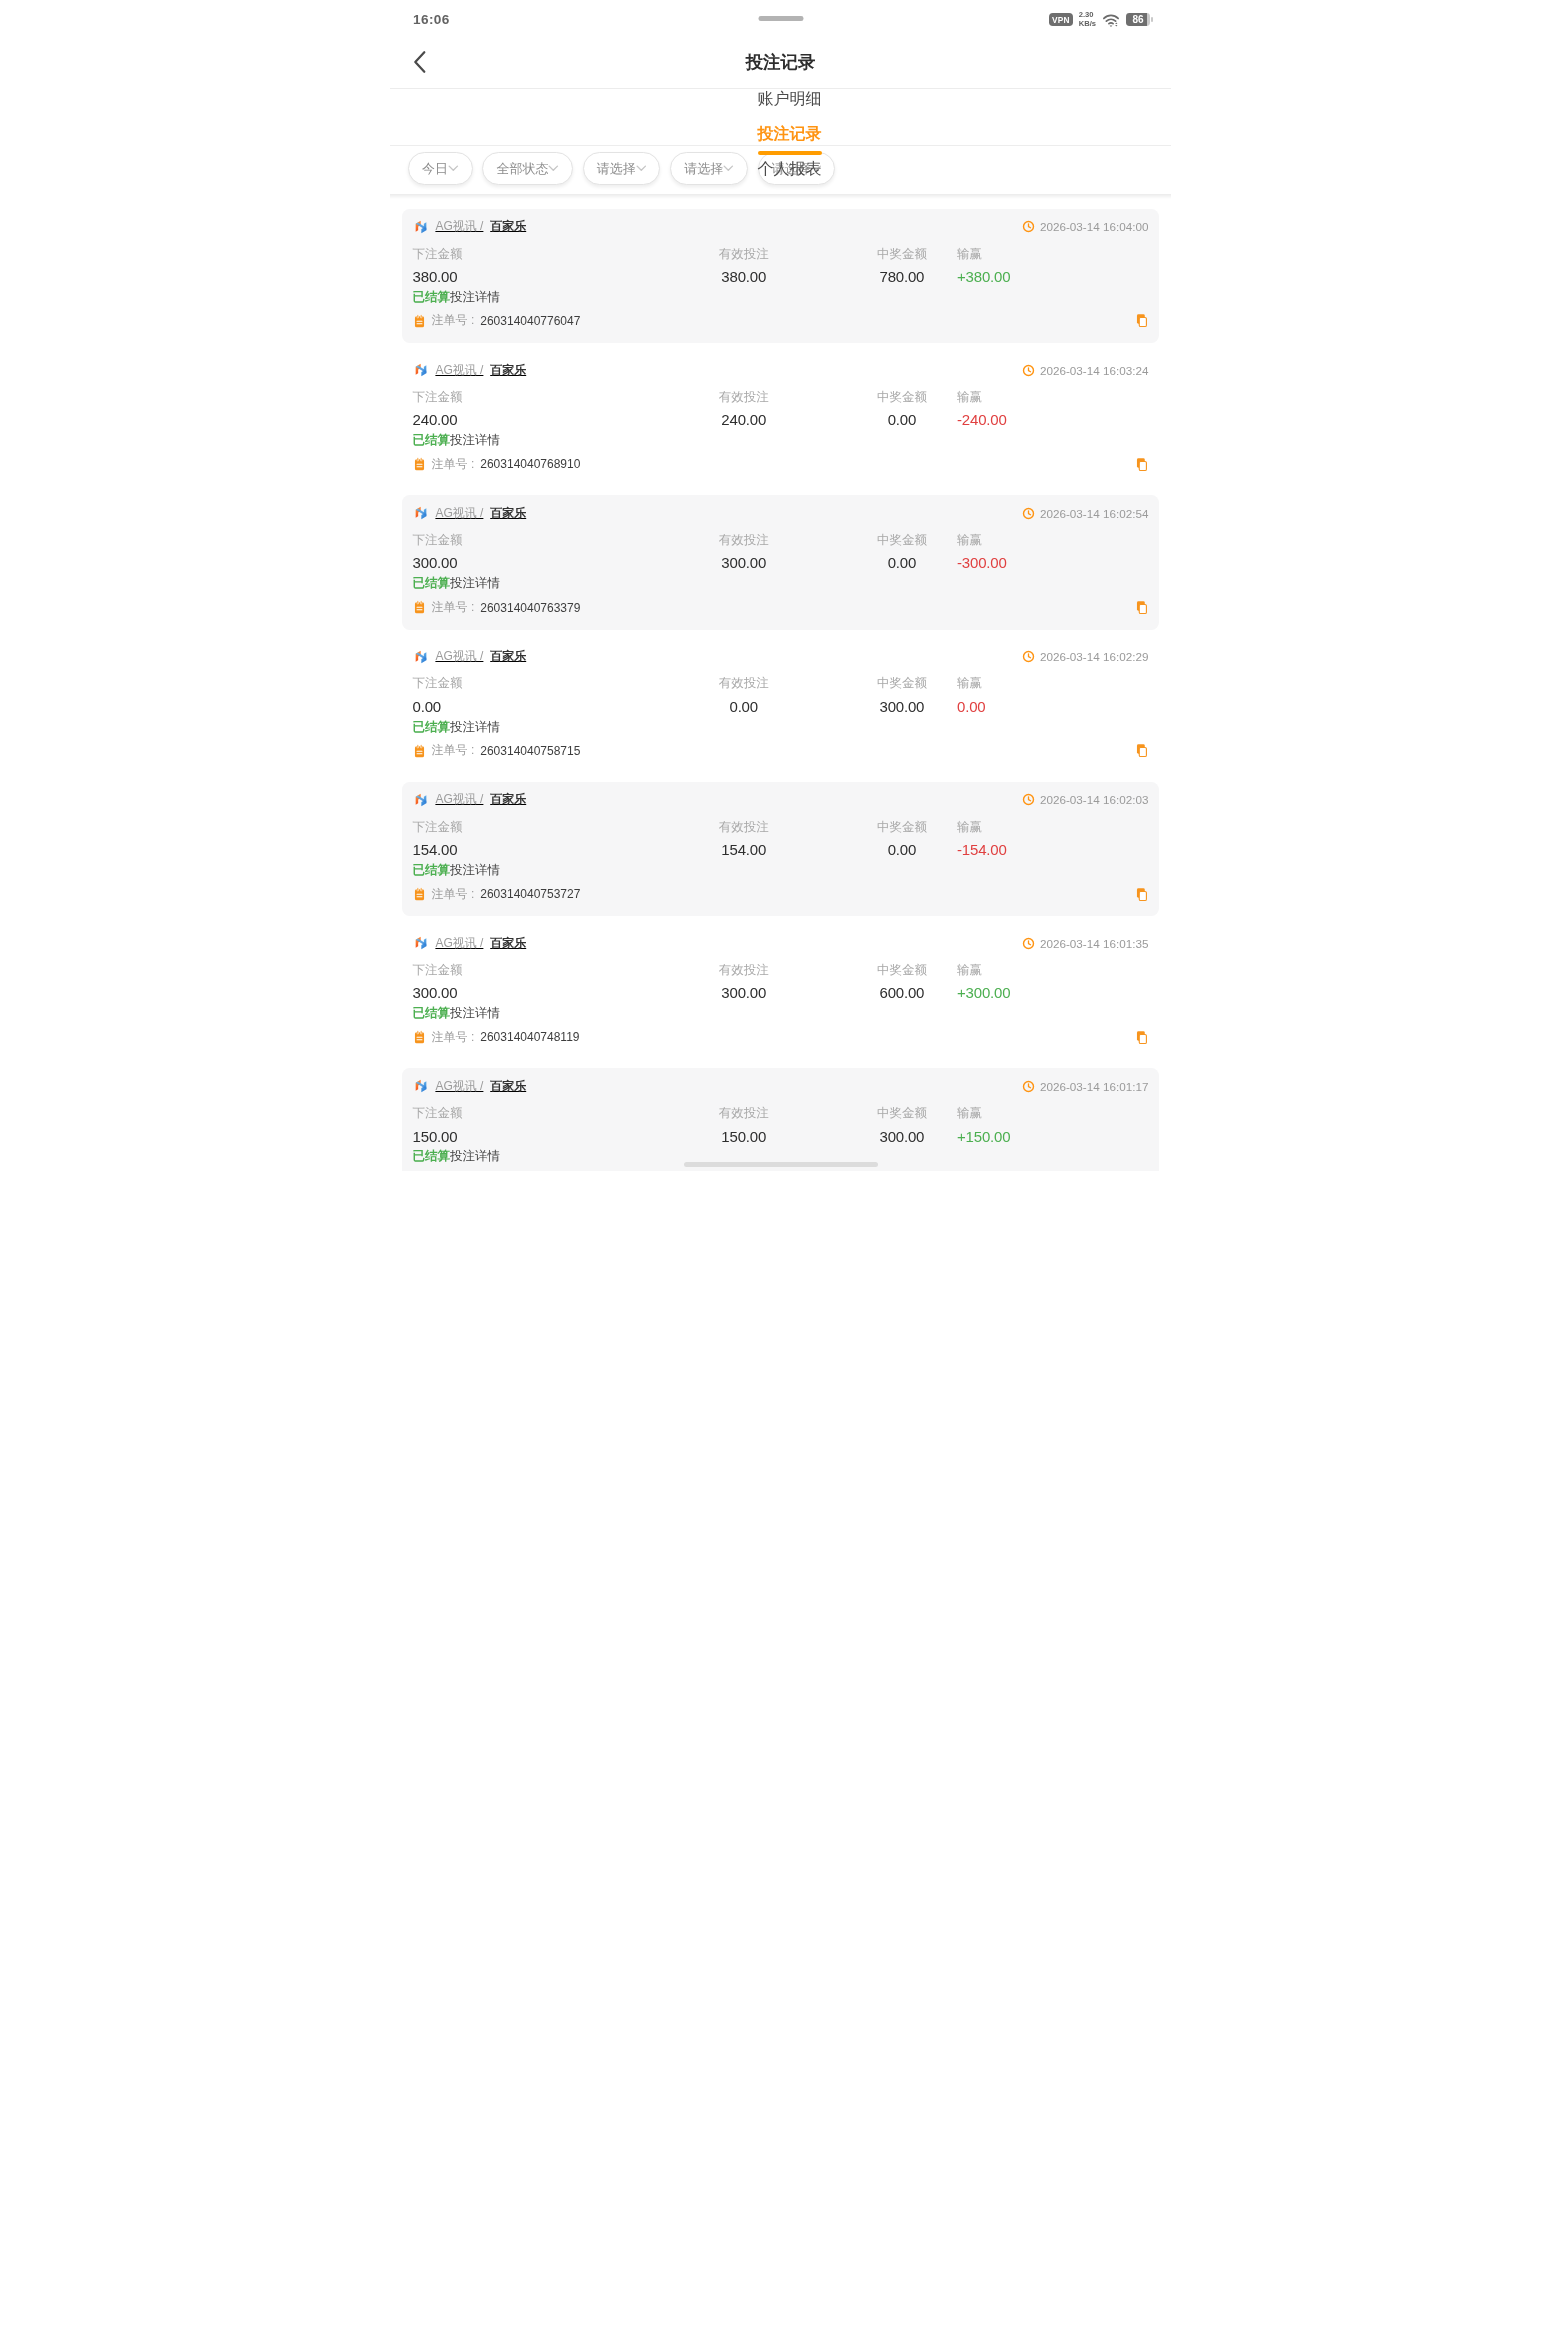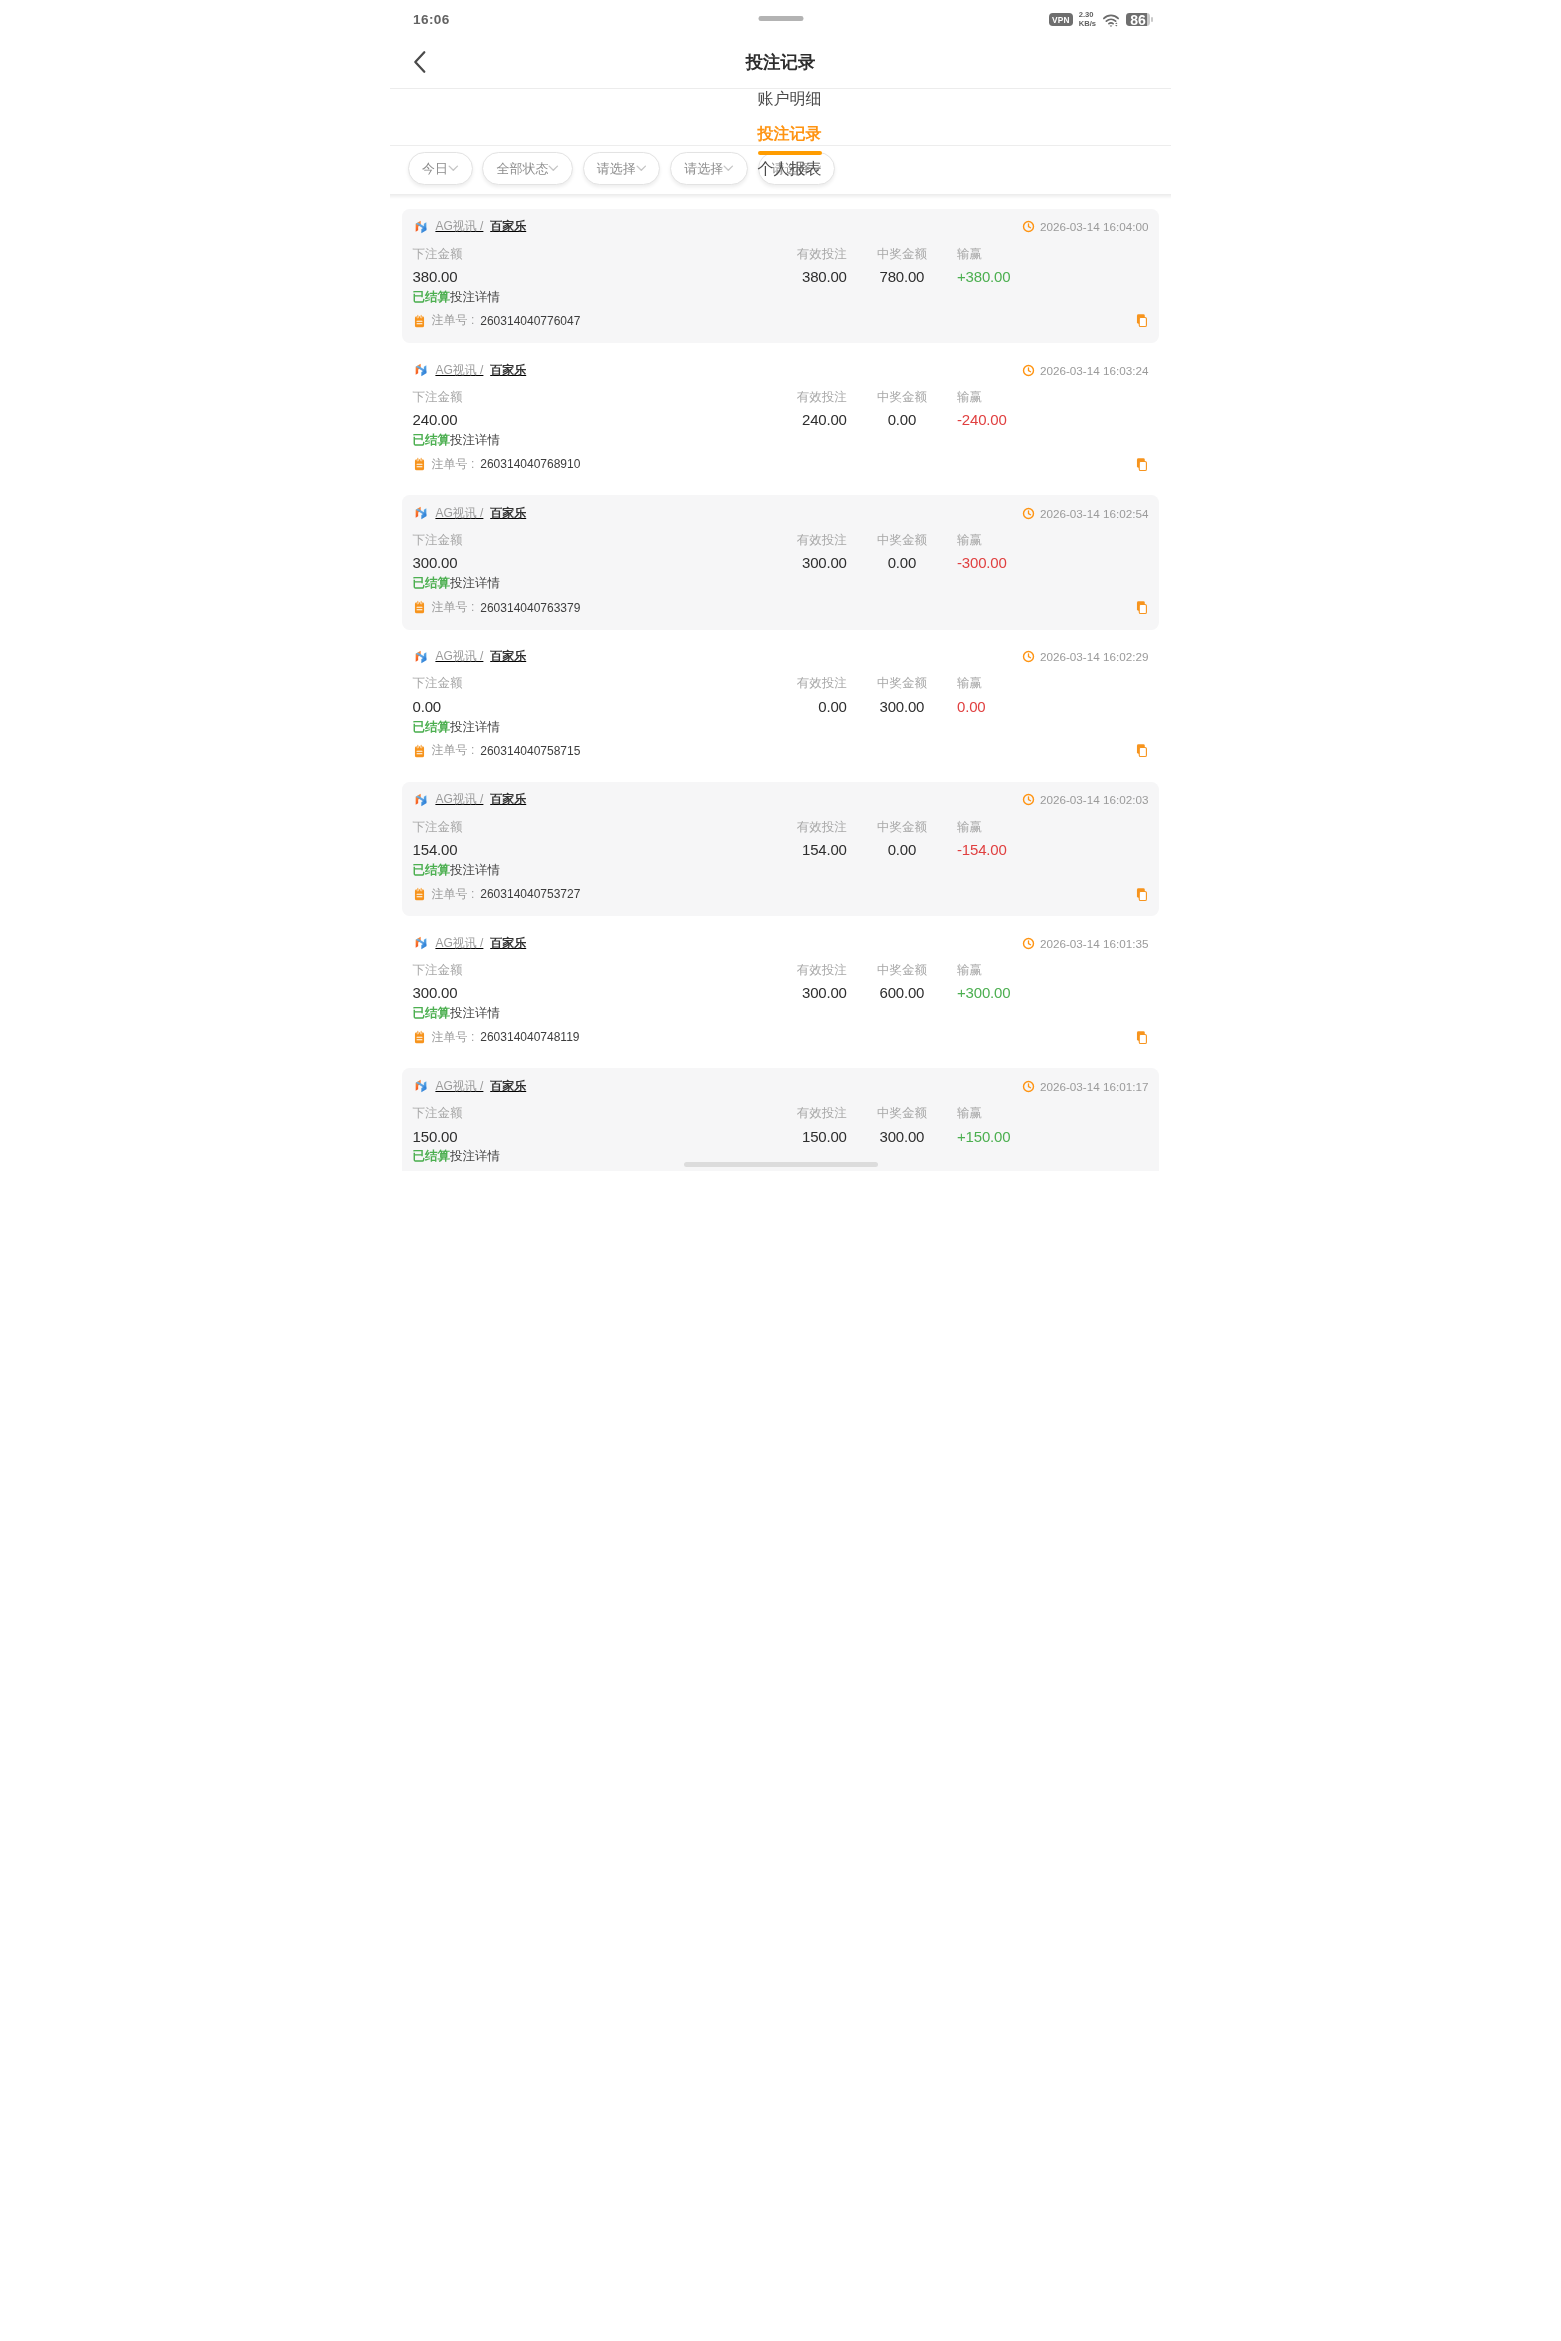--- a/index.html
+++ b/index.html
@@ -7,21 +7,21 @@
   body { font-family:"Liberation Sans","DejaVu Sans",sans-serif; }
   .screen { position:relative; width:781px; height:1171px; background:#fff; overflow:hidden; margin:0 auto; }
 
   
   .statusbar { position:relative; height:35px; display:flex; align-items:center; justify-content:space-between; padding:4.5px 21px 0 23px; }
   .sb-time { font-size:13.6px; font-weight:700; color:#636363; letter-spacing:0.4px; }
   .notch { position:absolute; top:16px; left:50%; transform:translateX(-50%); width:45px; height:4.5px; border-radius:2.3px; background:#b3b3b3; }
   .sb-right { display:flex; align-items:center; gap:6px; }
   .vpn-badge { background:#6e6e6e; color:#fff; font-size:8.3px; font-weight:700; border-radius:3.8px; padding:1.5px 3px; letter-spacing:0.2px; }
   .speed { display:flex; flex-direction:column; line-height:1.1; font-size:7.6px; font-weight:700; color:#5f5f5f; }
-  .battery { position:relative; width:24px; height:13px; border-radius:3.4px; background:linear-gradient(to right,#6e6e6e 0 86%,#c9c9c9 86% 100%); color:#fff; font-size:14px; font-weight:700; display:flex; align-items:center; justify-content:center; }
+  .battery { position:relative; width:24px; height:13px; border-radius:3.4px; background:linear-gradient(to right,#6e6e6e 0 86%,#c9c9c9 86% 100%); color:#fff; font-size:10px; font-weight:700; display:flex; align-items:center; justify-content:center; }
   .battery .nub { position:absolute; right:-3px; top:3.8px; width:1.9px; height:5.3px; border-radius:1.1px; background:#c9c9c9; }
 
   
   .header { position:relative; height:53px; }
   .back-btn { position:absolute; left:23px; top:50%; transform:translateY(-50%); width:21px; height:26px; display:flex; align-items:center; cursor:pointer; }
   .page-title { position:absolute; left:0; right:0; top:50%; transform:translateY(-50%); text-align:center; font-size:17.4px; font-weight:600; color:#2d2d2d; }
   .hdr-divider { height:0.8px; background:#ececec; }
 
   
   .tabs { display:flex; align-items:center; gap:14px; height:56px; padding:0 0 0 18px;flex-direction:column; }
@@ -41,21 +41,21 @@
   .card.shaded { background:#f6f6f7; }
   .card-head { display:flex; align-items:center; justify-content:space-between; height:18px; }
   .head-left { display:flex; align-items:center; gap:6.8px;text-decoration:underline; }
   .provider { font-size:12px; color:#9b9b9b; }
   .game { font-size:12px; color:#333; font-weight:600; }
   .head-right { display:flex; align-items:center; gap:5.3px; }
   .time { font-size:11.7px; color:#9a9a9a; }
 
   .grid { display:grid; grid-template-columns:31% 28% 15% 26%; }
   .grid > :nth-child(1){ text-align:left; }
-  .grid > :nth-child(2){ text-align:right; }
+  .grid > :nth-child(2){ text-align:center; }
   .grid > :nth-child(3){ text-align:center; }
   .grid > :nth-child(4){ text-align:left; }
   .labels-row { margin-top:9.8px; font-size:12.5px; color:#a8a8a8; }
   .values-row { margin-top:5.3px; font-size:15px; font-weight:400; color:#2e2e2e; letter-spacing:-0.2px; }
   .values-row .win { color:#4caf50; }
   .values-row .loss { color:#e04040; }
 
   .status-row { margin-top:3.8px; display:flex; align-items:center; }
   .settle-status { font-size:12.5px; color:#4caf50; font-weight:600; }
   .detail-link { font-size:12.5px; color:#3f3f3f; cursor:pointer; }

